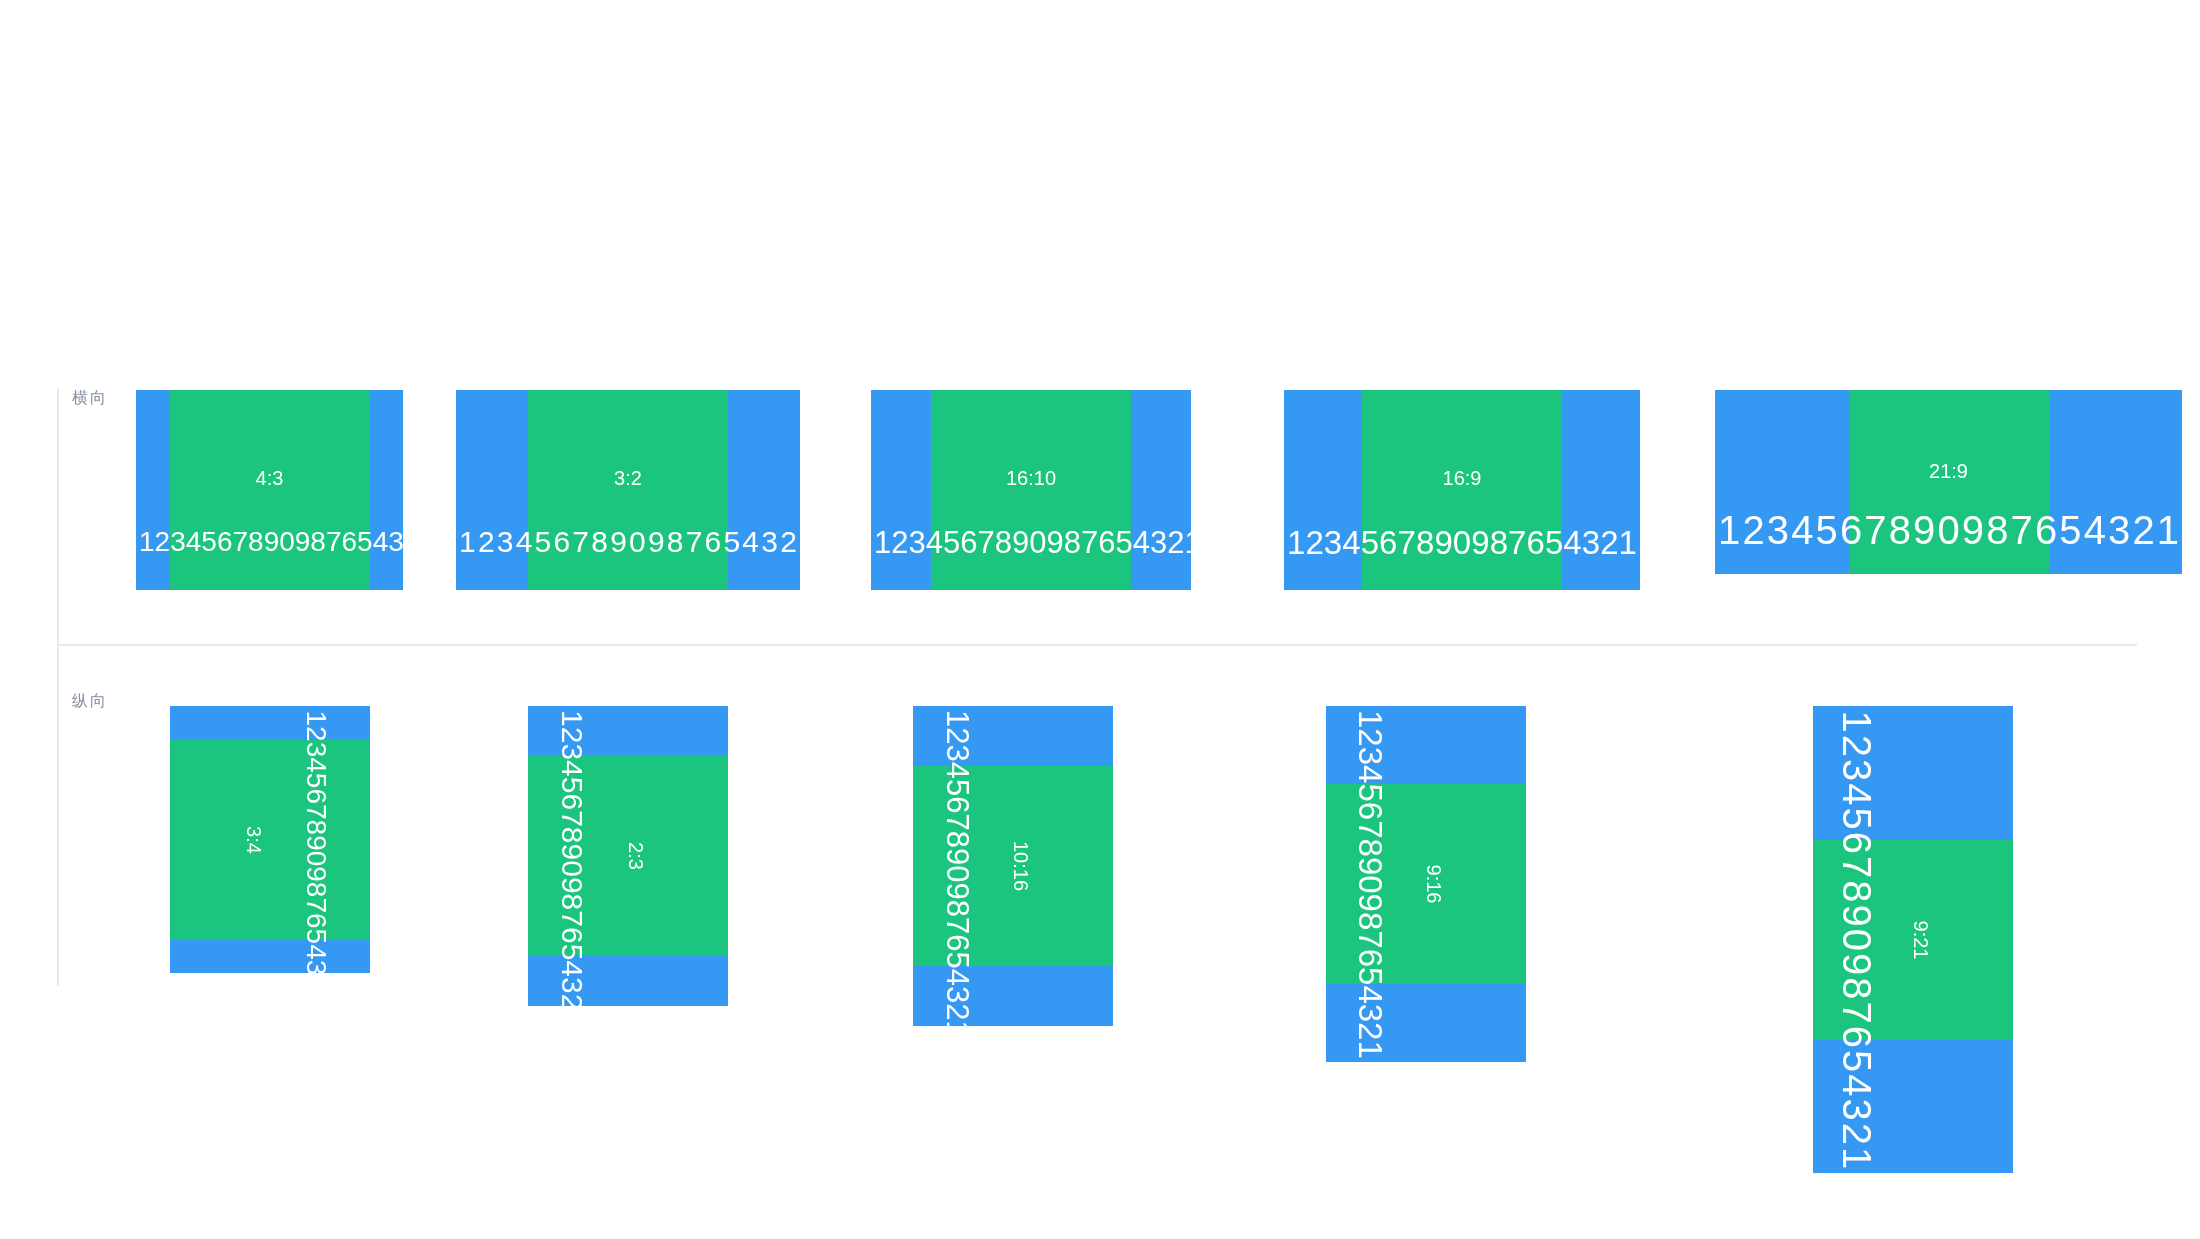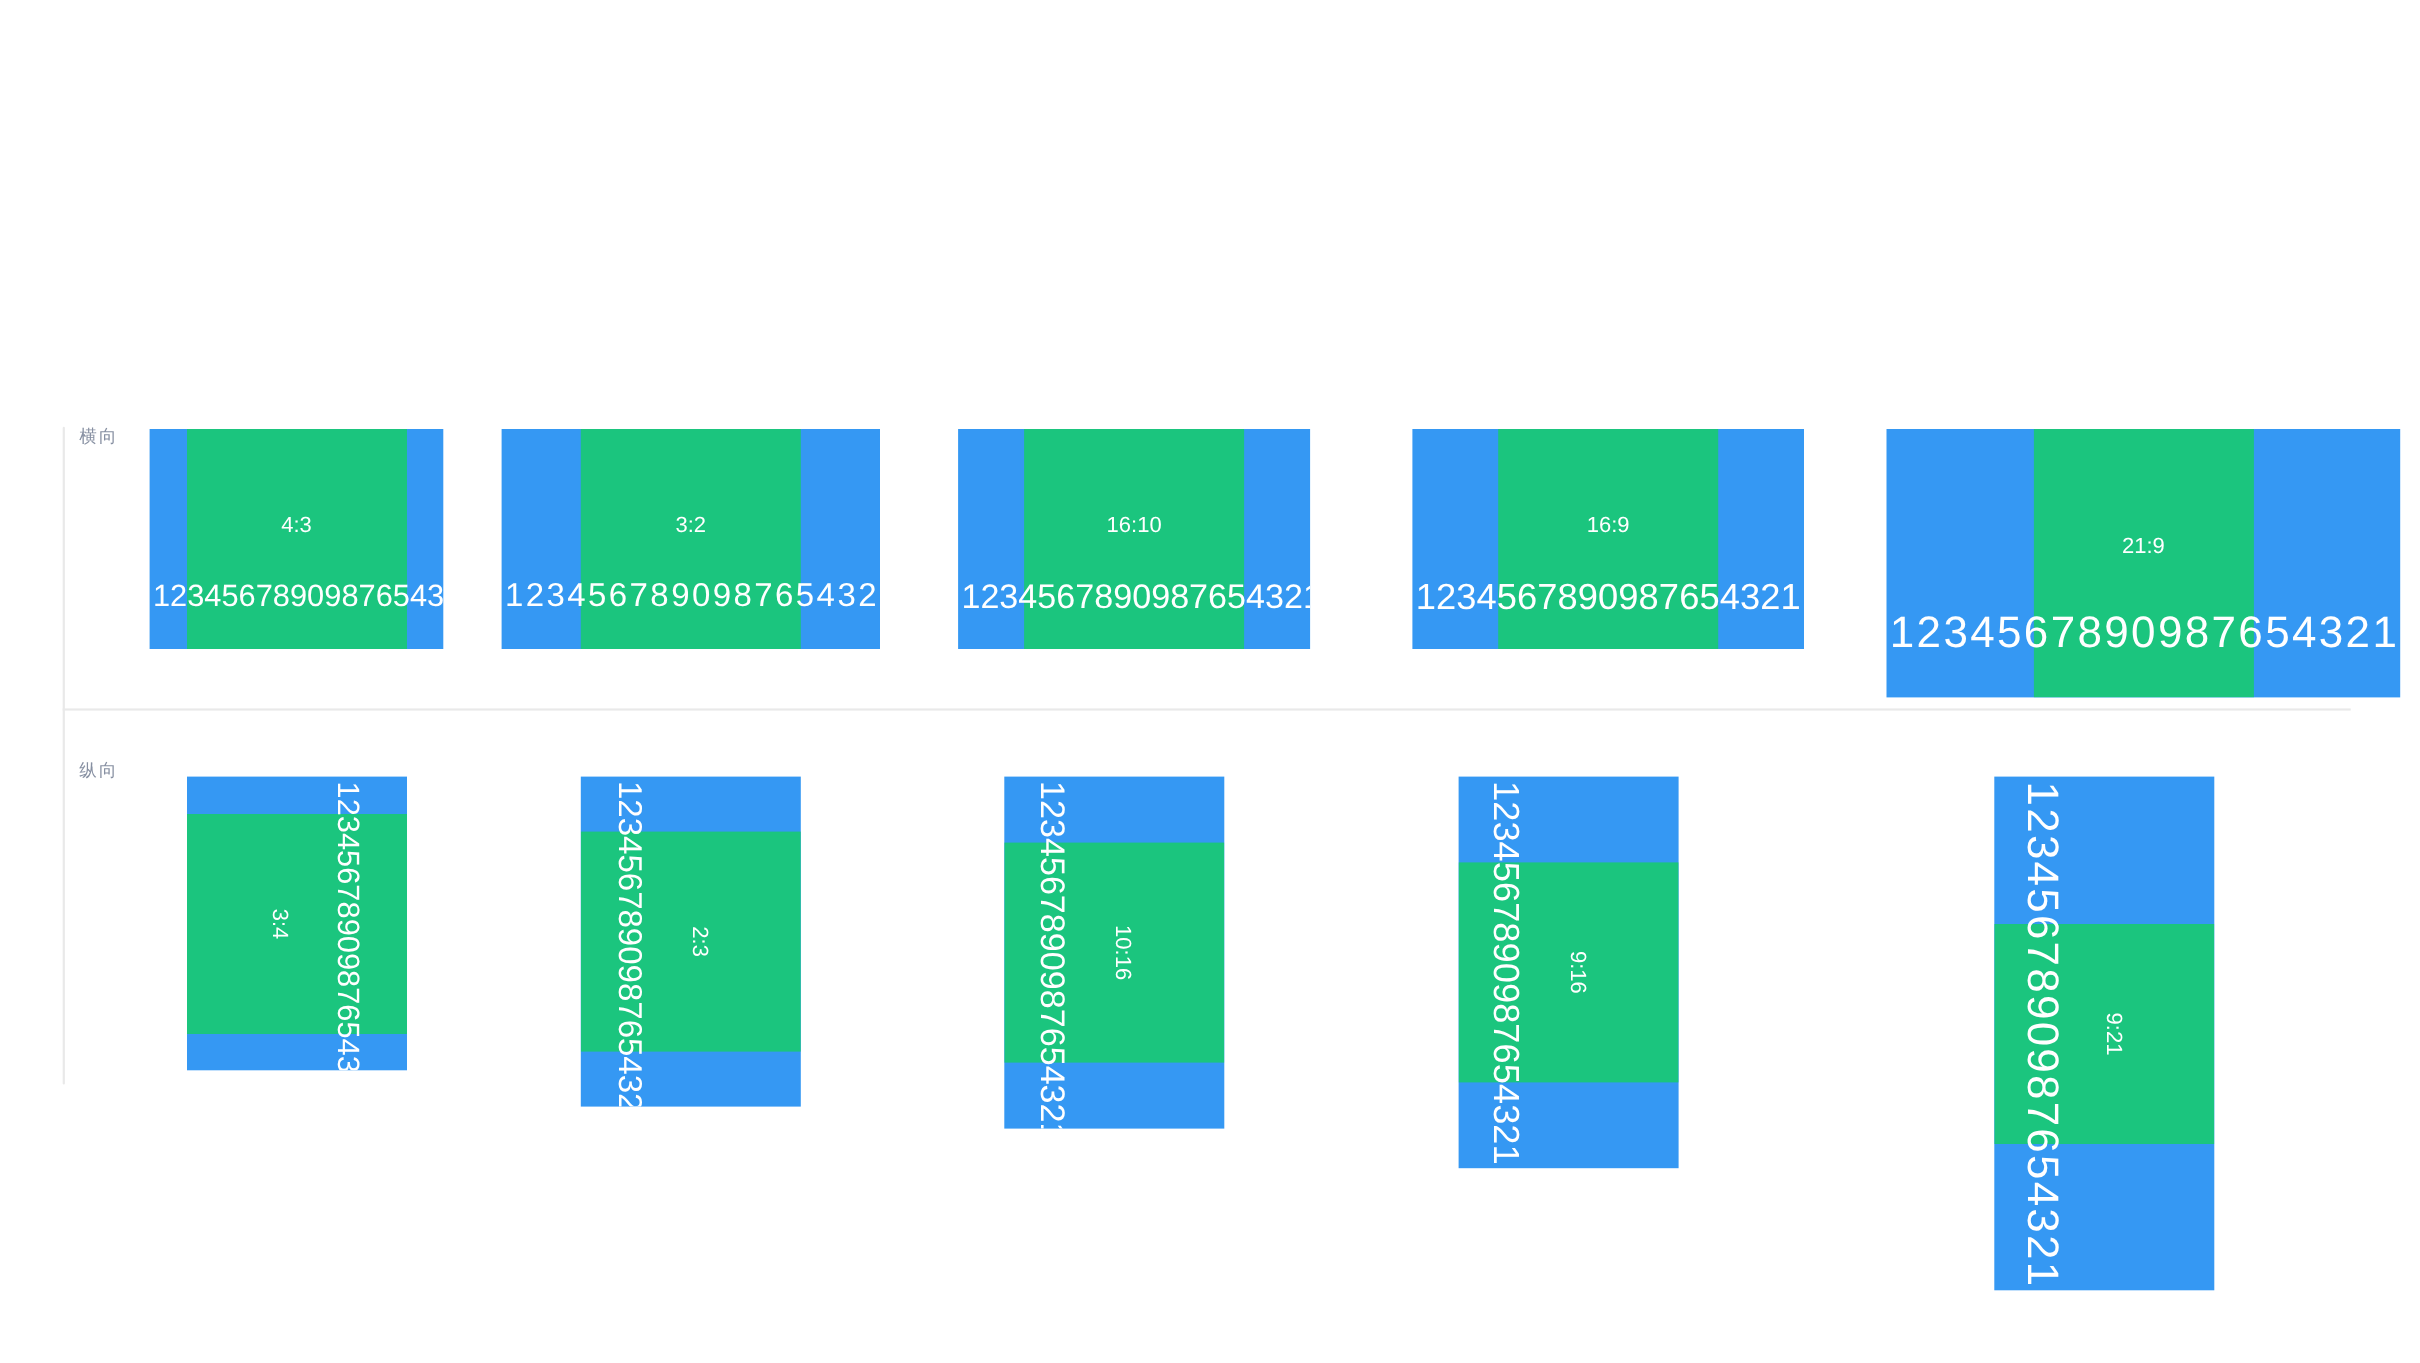--- a/index.html
+++ b/index.html
@@ -203,21 +203,21 @@
             <span>6</span>
             <span>5</span>
             <span>4</span>
             <span>3</span>
             <span>2</span>
             <span>1</span>
           </div>
       </div>
     </div>
     <div class="cell" style="width:467px">
-      <div class="abox h" style="width:467px;height:244px;--fs:40px">
+      <div class="abox h" style="width:467px;height:184px;--fs:40px">
         <div class="inner"></div>
         <span class="ratio-label">21:9</span>
         <div class="digits">
             <span>1</span>
             <span>2</span>
             <span>3</span>
             <span>4</span>
             <span>5</span>
             <span>6</span>
             <span>7</span>

